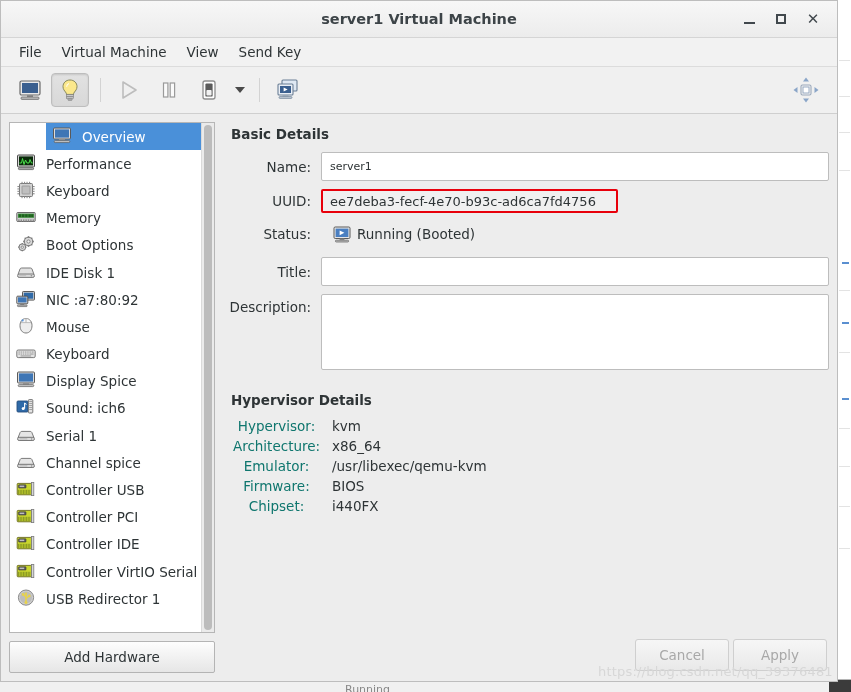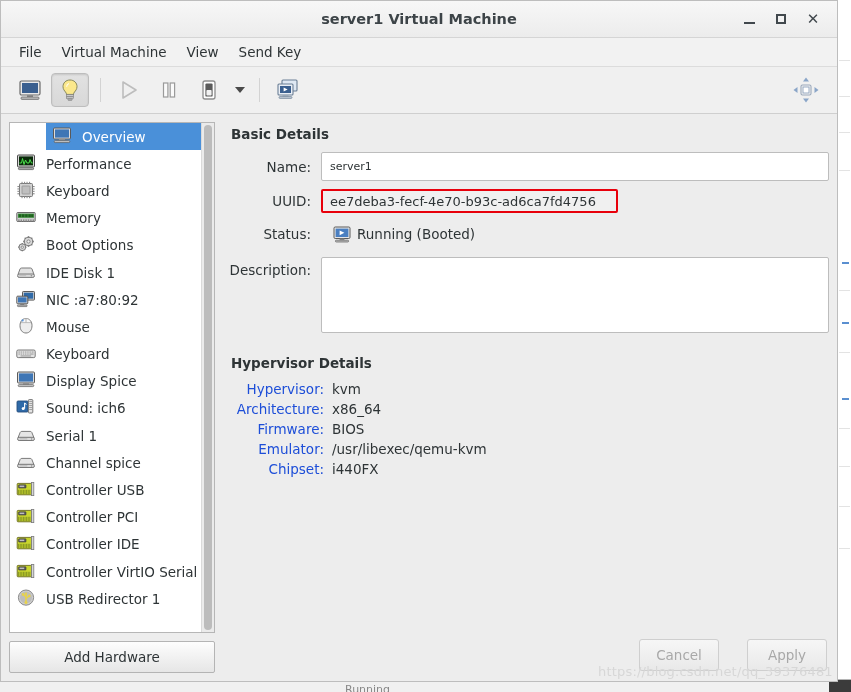--- a/index.html
+++ b/index.html
@@ -174,32 +174,32 @@
     background:#ffffff; border:1px solid #bdbdbd; border-radius:2px;
     resize:none; padding:5px 7px; font-size:13.5px; color:#2e3436;
     font-family:inherit;
   }
   .desc-row { align-items:flex-start; }
   .desc-row .flabel { padding-top:5px; }
 
   .hv-title { margin-top:22px; }
   .hv-row { display:flex; align-items:center; margin-bottom:4px; }
   .hv-label {
-    width:103px; flex:0 0 103px; text-align:right; padding-right:8px;
-    font-size:13.5px; color:#1d4ed8; box-sizing:border-box;
+    width:103px; flex:0 0 103px; text-align:center; padding-right:8px;
+    font-size:13.5px; color:#0f766e; box-sizing:border-box;
   }
   .hv-val { font-size:13.5px; color:#2e3436; }
 
   
   .footer {
     flex:0 0 auto; height:52px; display:flex; align-items:center;
     justify-content:flex-end; padding-right:2px;
   }
   .foot-btn {
-    width:80px; height:32px; margin-left:28px;
+    width:94px; height:32px; margin-left:4px;
     background:linear-gradient(to bottom,#f6f6f6,#e9e9e9);
     border:1px solid #cfcfcf; border-radius:3px;
     font-size:13.5px; color:#a8a8a8; cursor:default;
     font-family:inherit;
   }
 
   
   .watermark {
     position:absolute; left:598px; top:664px;
     font-size:13px; color:#d7d7d7; white-space:nowrap;
@@ -645,43 +645,47 @@
                 <rect x="1" y="1" width="16" height="11.5" rx="1.2" fill="#e6e6e6" stroke="#5a5a5a" stroke-width="1"></rect>
                 <rect x="2.6" y="2.6" width="12.8" height="8.4" fill="#4a7fc1"></rect>
                 <path d="M6.6 4.4 L11.4 6.8 L6.6 9.2 Z" fill="#ffffff"></path>
                 <rect x="6.6" y="12.6" width="4.8" height="1.5" fill="#8f8f8f"></rect>
                 <rect x="2.4" y="14.2" width="13.2" height="1.8" rx="0.9" fill="#c2c2c2" stroke="#5a5a5a" stroke-width="0.7"></rect>
               </svg>
               <span class="txt">Running (Booted)</span>
             </div>
           </div>
 
+          <div class="frow">
+            <div class="flabel">Title:</div>
+            <input class="finput" type="text" value="" style="">
+          </div>
 
           <div class="frow desc-row">
             <div class="flabel">Description:</div>
             <textarea class="ftext" style=""></textarea>
           </div>
 
           <div class="section-title hv-title">Hypervisor Details</div>
           <div id="hv-rows">
               <div class="hv-row">
                 <div class="hv-label">Hypervisor:</div>
                 <div class="hv-val">kvm</div>
               </div>
               <div class="hv-row">
                 <div class="hv-label">Architecture:</div>
                 <div class="hv-val">x86_64</div>
               </div>
               <div class="hv-row">
+                <div class="hv-label">Emulator:</div>
+                <div class="hv-val">/usr/libexec/qemu-kvm</div>
+              </div>
+              <div class="hv-row">
                 <div class="hv-label">Firmware:</div>
                 <div class="hv-val">BIOS</div>
-              </div>
-              <div class="hv-row">
-                <div class="hv-label">Emulator:</div>
-                <div class="hv-val">/usr/libexec/qemu-kvm</div>
               </div>
               <div class="hv-row">
                 <div class="hv-label">Chipset:</div>
                 <div class="hv-val">i440FX</div>
               </div>
             </div>
 
         </div>
 
         <div class="footer">

